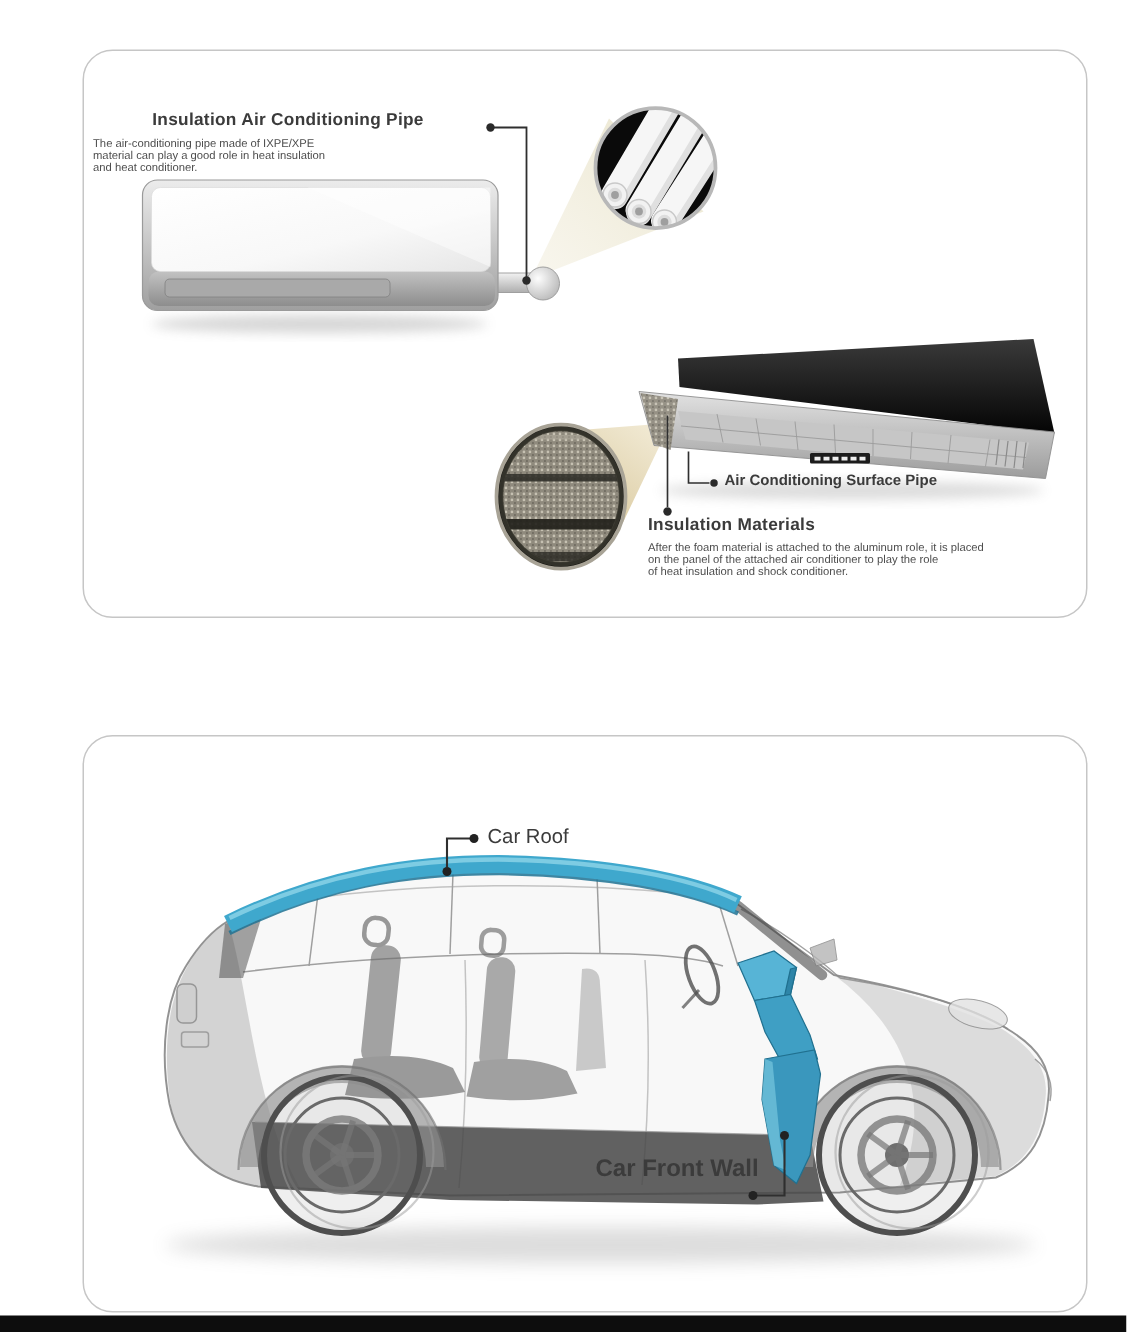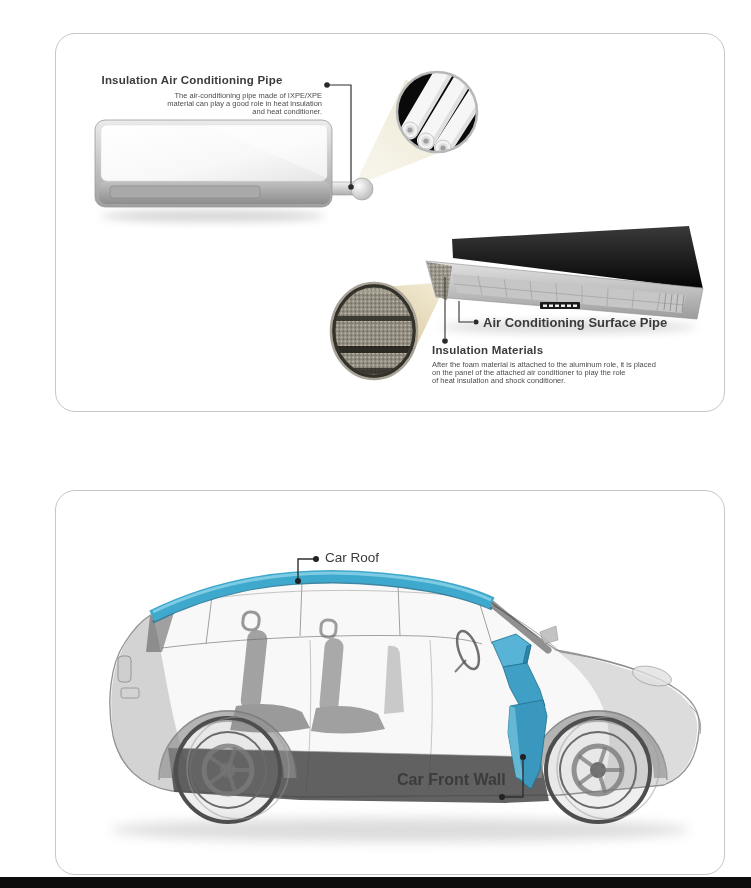--- a/index.html
+++ b/index.html
@@ -4,22 +4,22 @@
 <style>
   html,body{margin:0;padding:0;background:#ffffff;}
   body{width:751px;height:888px;position:relative;overflow:hidden;
        font-family:"Liberation Sans", sans-serif;}
   .card{position:absolute;border:1px solid #c6c6c6;border-radius:20px;background:#fff;z-index:0;}
   #card-ac{left:55px;top:33px;width:668px;height:377px;}
   #card-car{left:55px;top:490px;width:668px;height:383px;}
   svg.art{position:absolute;left:0;top:0;z-index:1;}
   .lbl{position:absolute;z-index:2;color:#3b3b3b;white-space:nowrap;}
   #pipe-title{left:62px;top:74px;width:260px;text-align:center;font-size:11.5px;font-weight:bold;letter-spacing:.2px;}
-  #pipe-desc{left:62px;top:92px;width:260px;text-align:right;font-size:7.5px;line-height:1.04;color:#4d4d4d;}
-  #surface-label{left:483px;top:315px;font-size:13px;font-weight:bold;}
+  #pipe-desc{left:62px;top:92px;width:260px;font-size:7.5px;line-height:1.04;color:#4d4d4d;}
+  #surface-label{left:483px;top:315px;font-size:10px;font-weight:bold;}
   #materials-title{left:432px;top:344px;font-size:11.5px;font-weight:bold;letter-spacing:.2px;}
   #materials-desc{left:432px;top:361px;width:280px;font-size:7.5px;line-height:1.07;color:#4d4d4d;}
   #car-roof-label{left:325px;top:550px;font-size:13.5px;font-weight:normal;text-align:center;}
   #car-front-wall-label{left:397px;top:771px;font-size:16px;font-weight:bold;}
   #footer-bar{position:absolute;left:0;top:877px;width:751px;height:11px;background:#0d0d0d;z-index:3;}
 </style>
 </head>
 <body>
 
 <div class="card" id="card-ac"></div>

